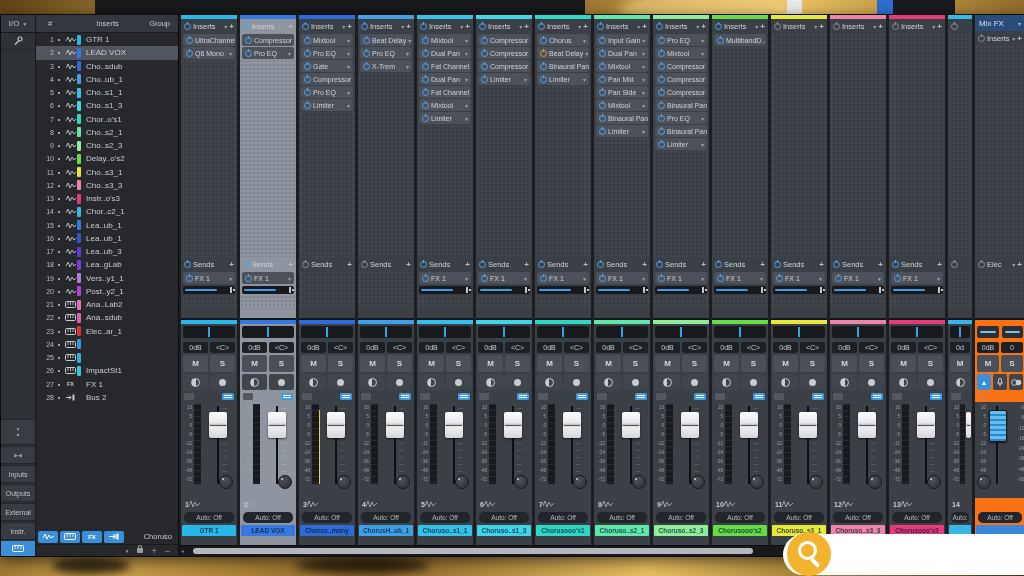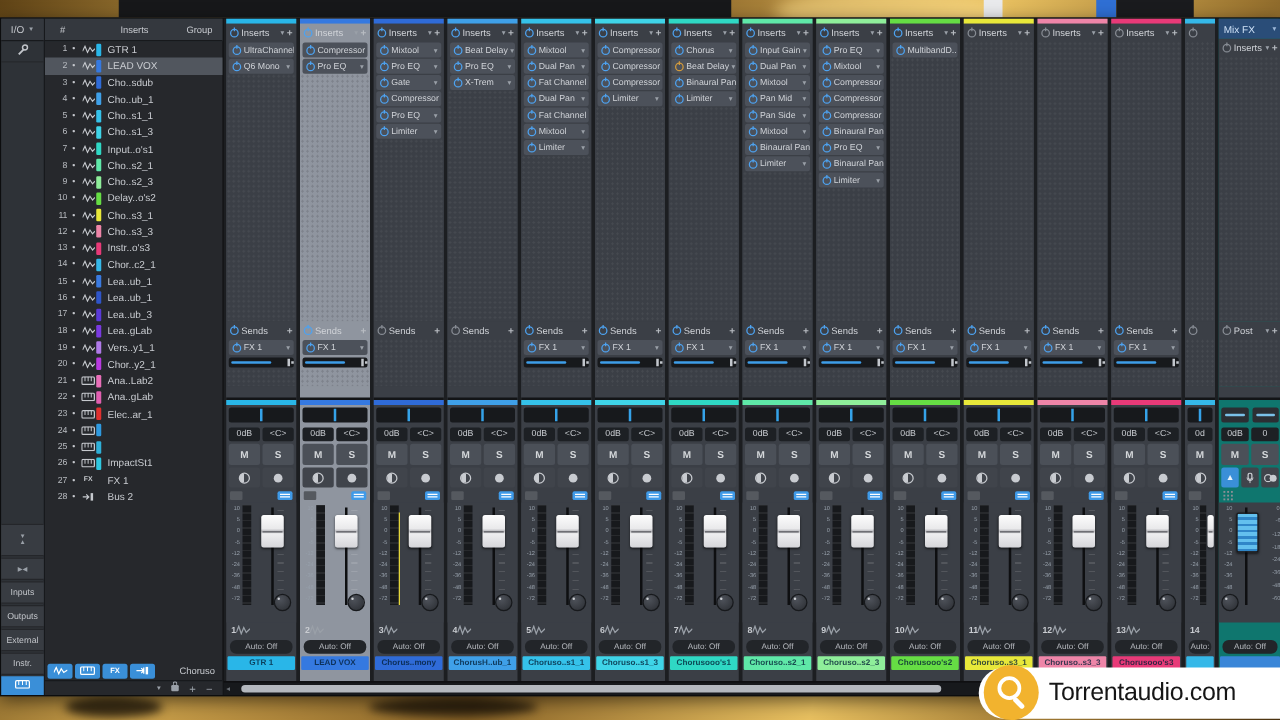--- a/index.html
+++ b/index.html
@@ -51,21 +51,21 @@
   
   .mixer{flex:1;background:#1c1e21;display:flex;flex-direction:column;min-width:0;}
   .strips{flex:1;display:flex;gap:3px;padding-left:2px;}
   .hscroll{height:10px;flex:0 0 10px;background:#17191c;position:relative;border-top:1px solid #0c0d0e;}
   .hscroll .harr{position:absolute;left:2px;top:1px;color:#6a6f76;font-size:6px;}
   .hscroll .hbar{position:absolute;left:14px;top:2px;width:560px;height:6px;background:#b4b8be;border-radius:3px;}
   
   .strip{width:56px;flex:0 0 56px;--bg:#3b3f46;--dot:rgba(255,255,255,.05);background:var(--bg);display:flex;flex-direction:column;font-size:7px;color:#d0d3d8;}
   .strip.sel{--bg:#8f959f;--dot:rgba(0,0,0,.12);}
   .strip.narrow{width:24px;flex:0 0 24px;}
-  .strip.master{width:50px;flex:0 0 50px;background:#0f766e;}
+  .strip.master{width:50px;flex:0 0 50px;background:#f97316;}
   .cbar{height:4px;flex:0 0 4px;}
   .zone-ins{height:238px;flex:0 0 238px;display:flex;flex-direction:column;background:var(--bg);}
   .dotfill{flex:1;background-image:radial-gradient(var(--dot) 1px,transparent 1px);background-size:4px 4px;}
   .shead{height:14px;flex:0 0 14px;display:flex;align-items:center;gap:2px;padding:0 3px;white-space:nowrap;overflow:hidden;}
   .shead .lab{font-size:7.5px;}
   .shead .chev{margin-left:auto;color:#9aa0a8;font-size:6px;}
   .shead .plus{color:#b8bcc2;font-size:8px;font-weight:bold;}
   .shead .plus.solo{margin-left:auto;}
   .ins-item{height:12px;flex:0 0 12px;margin:1px 2px 0;background:#4c515a;border-radius:2px;display:flex;align-items:center;gap:2px;padding:0 3px;white-space:nowrap;overflow:hidden;}
   .ins-item .chev{margin-left:auto;color:#9aa0a8;font-size:6px;}
@@ -262,21 +262,21 @@
           </div>
           <div class="crow">
             <span class="cnum">7</span>
             <span class="cdot">•</span>
             <span class="cicon">
               <svg width="10" height="7" viewBox="0 0 10 7">
                 <polyline points="0,5 2,1 4,6 6,2 8,5 10,3" fill="none" stroke="#c6c9ce" stroke-width="0.9"></polyline>
               </svg>
             </span>
             <span class="cchip" style="background: rgb(47, 216, 196);"></span>
-            <span class="cname">Input..o's1</span>
+            <span class="cname">Chor..o's1</span>
           </div>
           <div class="crow">
             <span class="cnum">8</span>
             <span class="cdot">•</span>
             <span class="cicon">
               <svg width="10" height="7" viewBox="0 0 10 7">
                 <polyline points="0,5 2,1 4,6 6,2 8,5 10,3" fill="none" stroke="#c6c9ce" stroke-width="0.9"></polyline>
               </svg>
             </span>
             <span class="cchip" style="background: rgb(95, 232, 168);"></span>
@@ -405,21 +405,21 @@
           </div>
           <div class="crow">
             <span class="cnum">20</span>
             <span class="cdot">•</span>
             <span class="cicon">
               <svg width="10" height="7" viewBox="0 0 10 7">
                 <polyline points="0,5 2,1 4,6 6,2 8,5 10,3" fill="none" stroke="#c6c9ce" stroke-width="0.9"></polyline>
               </svg>
             </span>
             <span class="cchip" style="background: rgb(184, 58, 224);"></span>
-            <span class="cname">Chor..y2_1</span>
+            <span class="cname">Post..y2_1</span>
           </div>
           <div class="crow">
             <span class="cnum">21</span>
             <span class="cdot">•</span>
             <span class="cicon">
               <svg width="11" height="7" viewBox="0 0 11 7">
                 <rect x="0.5" y="0.5" width="10" height="6" rx="1" fill="none" stroke="#c6c9ce"></rect>
                 <path d="M3 0.5 V4 M5.5 0.5 V4 M8 0.5 V4" stroke="#c6c9ce" stroke-width="0.8"></path>
               </svg>
             </span>
@@ -429,21 +429,21 @@
           <div class="crow">
             <span class="cnum">22</span>
             <span class="cdot">•</span>
             <span class="cicon">
               <svg width="11" height="7" viewBox="0 0 11 7">
                 <rect x="0.5" y="0.5" width="10" height="6" rx="1" fill="none" stroke="#c6c9ce"></rect>
                 <path d="M3 0.5 V4 M5.5 0.5 V4 M8 0.5 V4" stroke="#c6c9ce" stroke-width="0.8"></path>
               </svg>
             </span>
             <span class="cchip" style="background: rgb(224, 95, 176);"></span>
-            <span class="cname">Ana..gLab</span>
+            <span class="cname">Ana..sdub</span>
           </div>
           <div class="crow">
             <span class="cnum">23</span>
             <span class="cdot">•</span>
             <span class="cicon">
               <svg width="11" height="7" viewBox="0 0 11 7">
                 <rect x="0.5" y="0.5" width="10" height="6" rx="1" fill="none" stroke="#c6c9ce"></rect>
                 <path d="M3 0.5 V4 M5.5 0.5 V4 M8 0.5 V4" stroke="#c6c9ce" stroke-width="0.8"></path>
               </svg>
             </span>
@@ -1850,21 +1850,21 @@
                 <span class="pwr off"></span>
                 <span class="lab">Inserts</span>
                 <span class="chev">▾</span>
                 <span class="plus">+</span>
               </div>
               <div class="dotfill"></div>
             </div>
             <div class="zone-snd">
               <div class="shead">
                 <span class="pwr off"></span>
-                <span class="lab">Post</span>
+                <span class="lab">Elec</span>
                 <span class="chev">▾</span>
                 <span class="plus">+</span>
               </div>
               <div class="dotfill"></div>
             </div>
             <div class="gap9"></div>
             <div class="cbar"></div>
             <div class="minislides">
               <span class="msl"></span>
               <span class="msl"></span>
@@ -1929,14 +1929,13 @@
       <div class="hscroll">
         <span class="harr">◂</span>
         <span class="hbar"></span>
       </div>
     </div>
   </div>
 </div>
 
 <div class="wm">
   <span class="wm-circle"></span>
-  <span class="wm-text">Torrentaudio.com</span>
 </div>
 
 </body></html>

